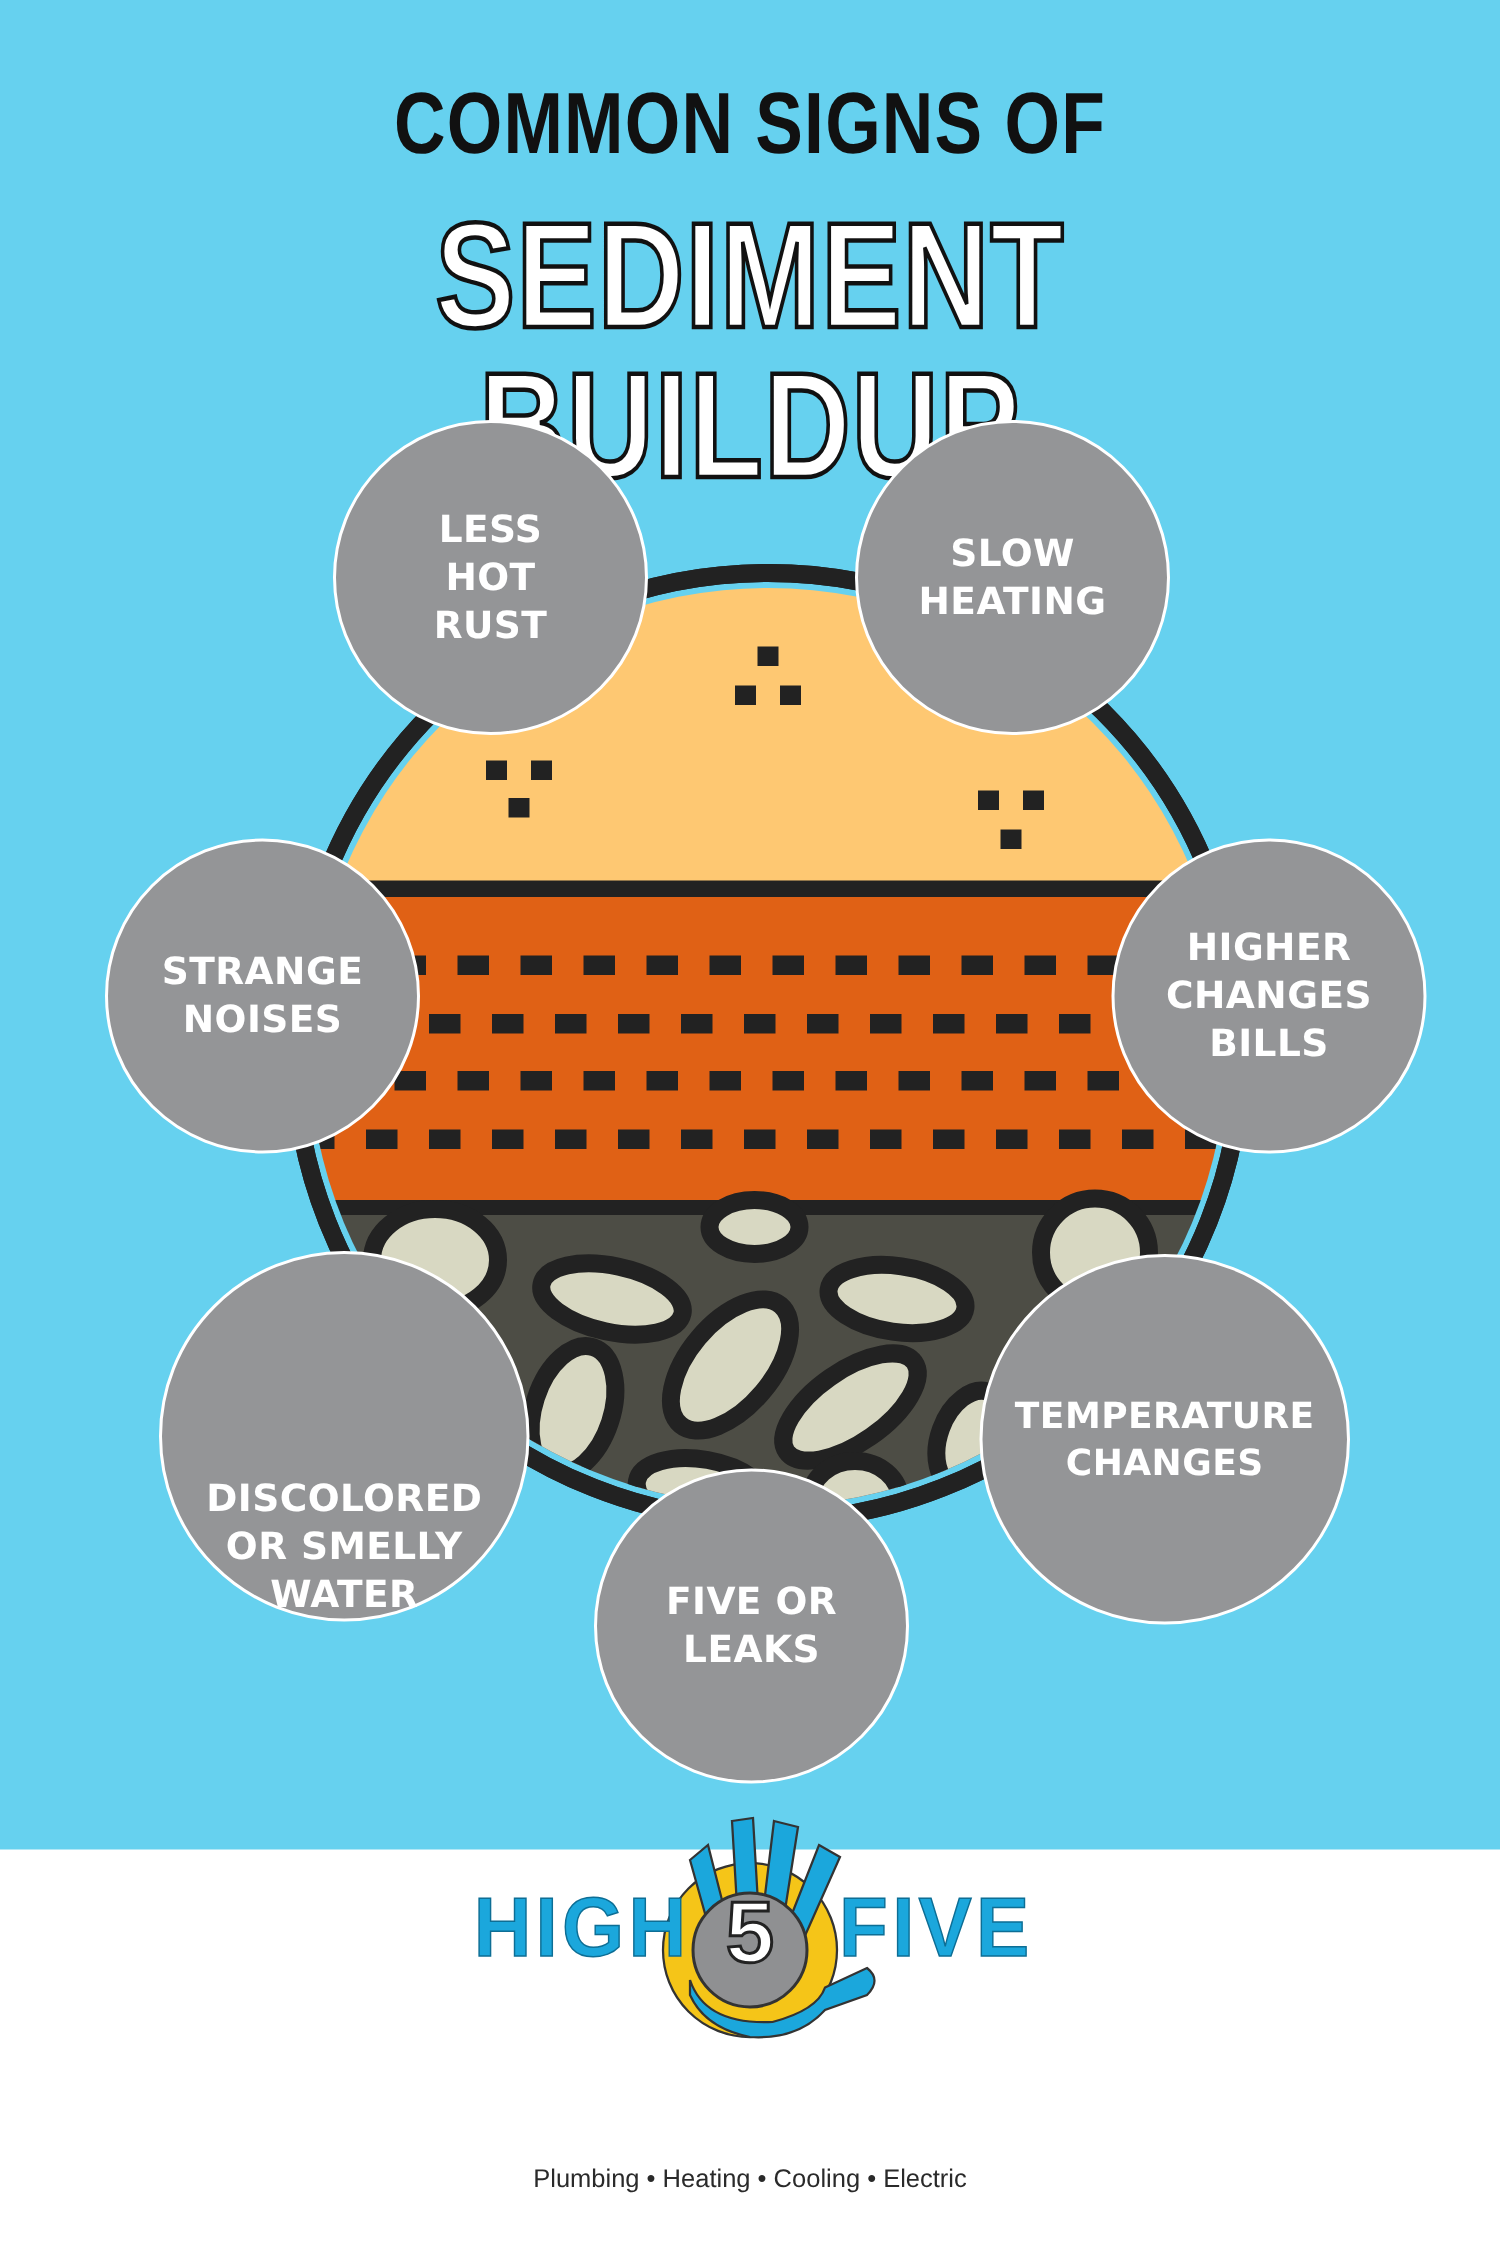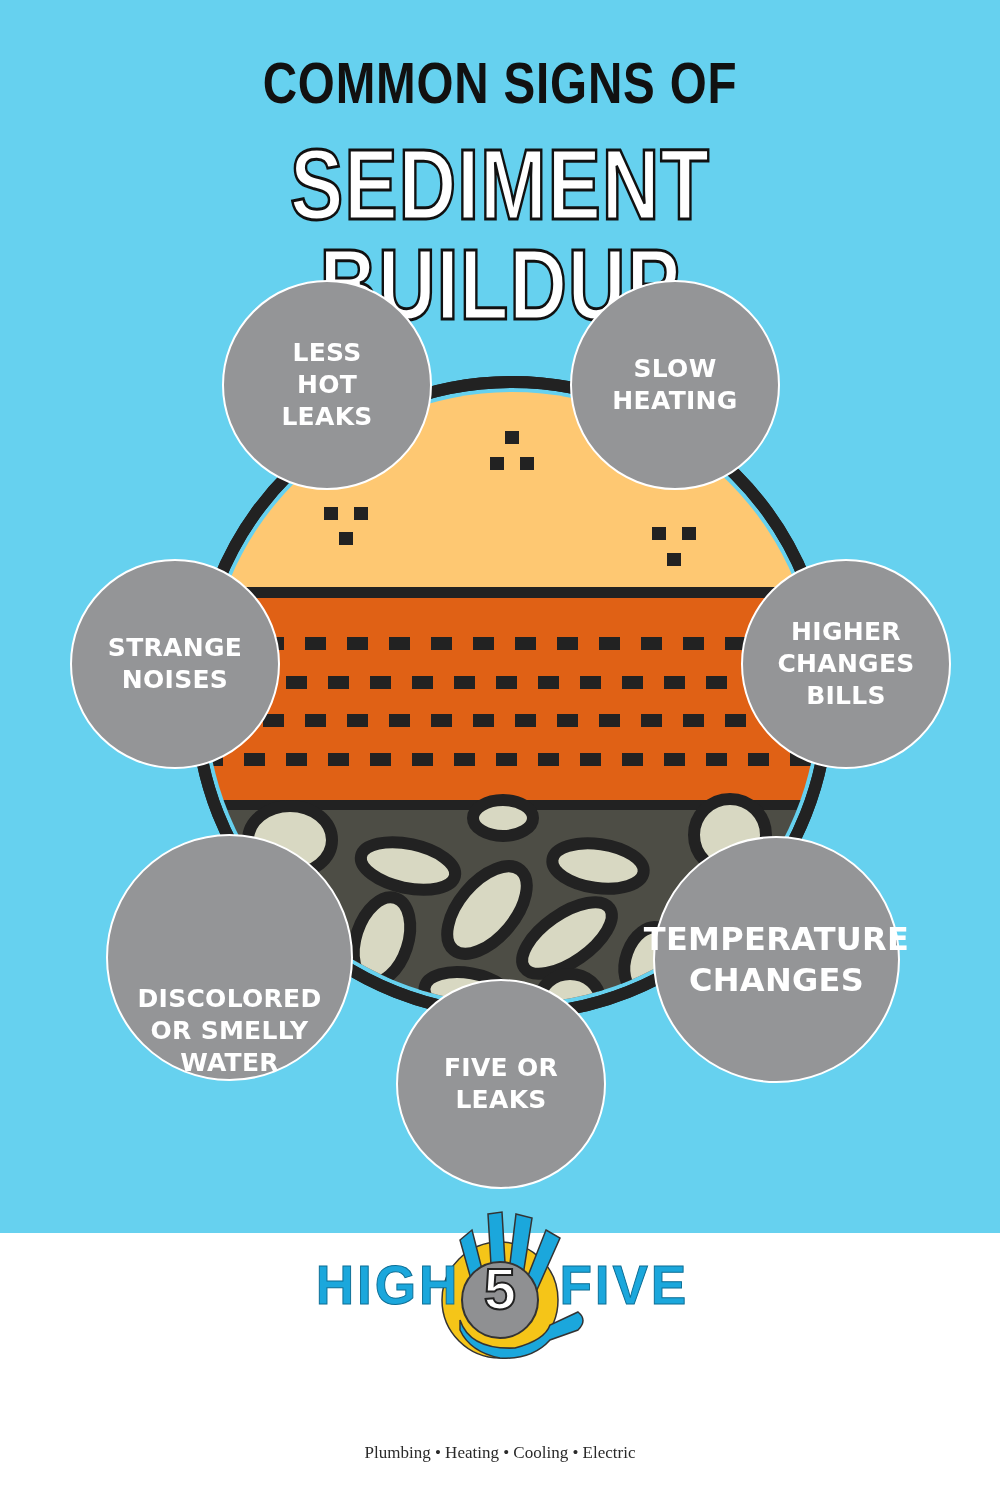--- a/index.html
+++ b/index.html
@@ -7,21 +7,21 @@
   .blue-panel { position: absolute; left: 0; top: 0; width: 1000px; height: 1233px; background: #66d1ef; }
   .title-1 { position: absolute; left: 0; top: 54px; width: 1000px; text-align: center; font-family: "Liberation Sans", sans-serif; font-weight: 700; font-size: 58px; letter-spacing: 1px; color: #111; transform: scaleX(0.82); transform-origin: center; line-height: 1; }
   .title-2 { position: absolute; left: 0; top: 134px; width: 1000px; text-align: center; font-family: "Liberation Sans", sans-serif; font-weight: 700; font-size: 100px; color: #fff; -webkit-text-stroke: 3px #111; transform: scaleX(0.8); transform-origin: center; line-height: 1; letter-spacing: 1px; }
   svg.art { position: absolute; left: 0; top: 0; }
   .sign { position: absolute; border-radius: 50%; background: #949597; border: 2px solid #ffffff; box-sizing: border-box; display: flex; align-items: center; justify-content: center; text-align: center; }
   .sign span { color: #fff; font-family: "DejaVu Sans", sans-serif; font-weight: 700; font-size: 25px; line-height: 1.28; white-space: pre-line; letter-spacing: 0.3px; }
   .logo { position: absolute; left: 310px; top: 1200px; width: 380px; height: 170px; }
   .logo-text { position: absolute; top: 52px; font-family: "Liberation Sans", sans-serif; font-weight: 700; font-size: 56px; color: #1ba7dc; letter-spacing: 3px; transform: scaleX(0.95); -webkit-text-stroke: 1px #0d6e95; }
   .logo-high { left: 2px; }
   .logo-five { left: 246px; }
-  .tagline { position: absolute; left: 0; top: 1443px; width: 1000px; text-align: center; font-family: Liberation Serif, serif; font-size: 17px; color: #2a2a2a; }
+  .tagline { position: absolute; left: 0; top: 1443px; width: 1000px; text-align: center; font-family: Liberation Sans, sans-serif; font-size: 17px; color: #2a2a2a; }
 </style>
 </head>
 <body>
 
 <div class="blue-panel"></div>
 
 <div class="title-1">COMMON SIGNS OF</div>
 <div class="title-2">SEDIMENT BUILDUP</div>
 
 <svg class="art" width="1000" height="1233" viewBox="0 0 1000 1233">
@@ -134,42 +134,42 @@
       <rect x="339" y="532" width="14" height="13"></rect>
     <rect x="652" y="527" width="14" height="13"></rect>
       <rect x="682" y="527" width="14" height="13"></rect>
       <rect x="667" y="553" width="14" height="13"></rect>
   </g>
 </svg>
 
 <div class="sign" style="left:222px;top:280px;width:210px;height:210px;">
   <span>LESS
 HOT
-LEAKS</span>
+RUST</span>
 </div>
 <div class="sign" style="left:570px;top:280px;width:210px;height:210px;">
   <span>SLOW
 HEATING</span>
 </div>
 <div class="sign" style="left:70px;top:559px;width:210px;height:210px;">
   <span>STRANGE
 NOISES</span>
 </div>
 <div class="sign" style="left:741px;top:559px;width:210px;height:210px;">
   <span>HIGHER
 CHANGES
 BILLS</span>
 </div>
 <div class="sign" style="left:106px;top:834px;width:247px;height:247px;align-items:flex-end;">
   <span>DISCOLORED
 OR SMELLY
 WATER</span>
 </div>
 <div class="sign" style="left:653px;top:836px;width:247px;height:247px;">
-  <span style="font-size:32px;">TEMPERATURE
+  <span style="font-size:24px;">TEMPERATURE
 CHANGES</span>
 </div>
 <div class="sign" style="left:396px;top:979px;width:210px;height:210px;">
   <span>FIVE OR
 LEAKS</span>
 </div>
 
 <div class="logo">
   <svg width="380" height="170" viewBox="0 0 380 170" style="position:absolute;left:0;top:0;">
     <circle cx="190" cy="100" r="58" fill="#f5c518" stroke="#333" stroke-width="1.5"></circle>

